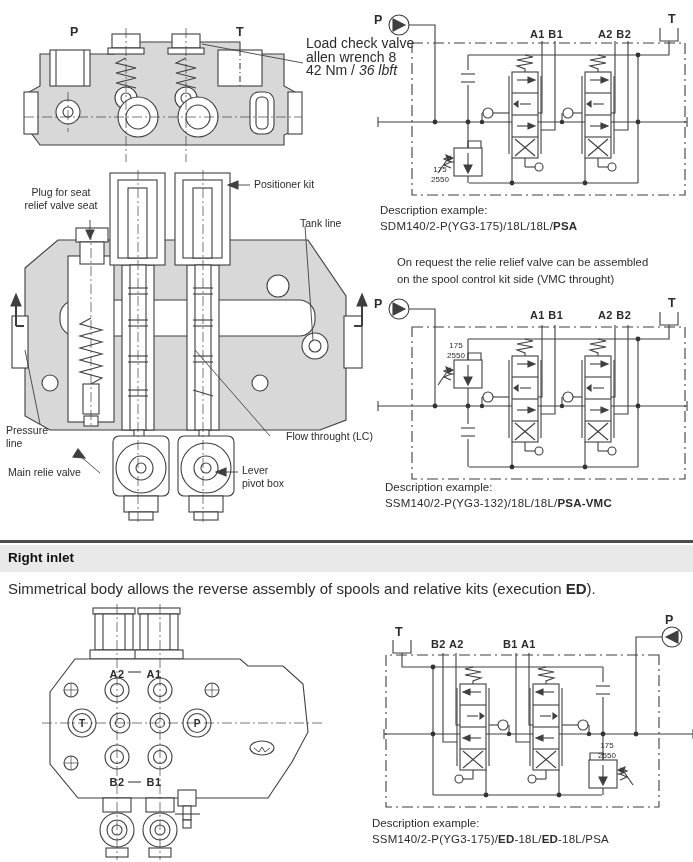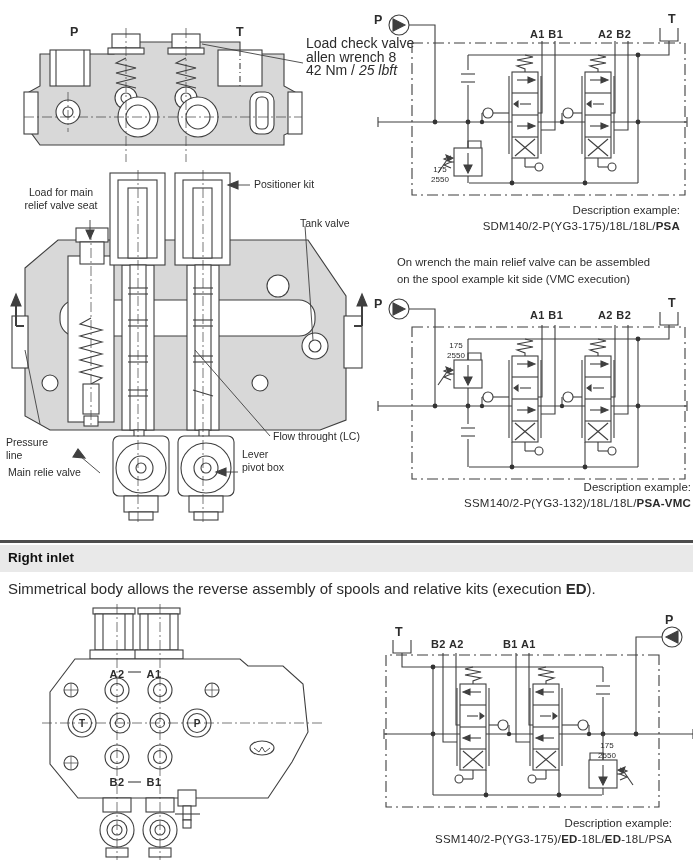--- a/index.html
+++ b/index.html
@@ -6,21 +6,21 @@
   .page{position:relative;width:693px;height:862px;background:#ffffff;overflow:hidden;
         font-family:"Liberation Sans",sans-serif;color:#222;}
   .abs{position:absolute;}
   svg{display:block;}
   svg text{font-family:"Liberation Sans",sans-serif;fill:#2c2c2c;}
   .lbl{font-weight:bold;font-size:11px;letter-spacing:.4px;}
   .ptlbl{font-weight:bold;font-size:12.5px;}
   .small{font-size:8px;}
   .callout{position:absolute;font-size:10.5px;line-height:13px;color:#2c2c2c;}
   .annotation{position:absolute;font-size:14px;line-height:13.5px;color:#2c2c2c;}
-  .caption{position:absolute;text-align:right;color:#2c2c2c;}
+  .caption{position:absolute;text-align:left;color:#2c2c2c;}
   .caption .cap-label{font-size:11.5px;line-height:16px;}
   .caption .cap-code{font-size:11.5px;line-height:17px;letter-spacing:.2px;}
   .caption .cap-code b{letter-spacing:.2px;margin-top:24px;}
   .note{position:absolute;font-size:11.3px;line-height:16.5px;color:#2c2c2c;}
   .rule{position:absolute;left:0;width:693px;height:3px;background:#4d4d4d;}
   .band{position:absolute;left:0;width:693px;height:27px;background:#e9e9e9;}
   .heading{position:absolute;font-size:13.5px;font-weight:bold;color:#111;text-align:right;}
   .para{position:absolute;font-size:15px;color:#2c2c2c;}
 </style>
 </head>
@@ -76,21 +76,21 @@
 
       <line x1="180" y1="32" x2="281" y2="51" stroke-width=".9"></line>
     </g>
     <text class="ptlbl" x="48" y="24">P</text>
     <text class="ptlbl" x="214" y="24">T</text>
   </svg>
 
   <div class="annotation" style="left:306px;top:37px;width:130px">
     <div>Load check valve</div>
     <div>allen wrench 8</div>
-    <div><span>42 Nm / </span><i>25 lbft</i></div>
+    <div><span>42 Nm / </span><i>36 lbft</i></div>
   </div>
 
   <svg class="abs" style="left:372px;top:8px" width="321" height="192" viewBox="0 0 321 192">
     <defs>
       <g id="spoolSym" stroke="#3f3f3f" stroke-width="1.1" fill="none">
         <path d="M13,0 L13,-3 L5,-6 L21,-9 L5,-12 L21,-15 L13,-17"></path>
         <line x1="-3" y1="4" x2="-3" y2="82"></line>
           <line x1="29" y1="4" x2="29" y2="82"></line>
         <rect x="0" y="0" width="26" height="86" fill="#fff"></rect>
         <line x1="0" y1="21" x2="26" y2="21"></line>
@@ -186,22 +186,22 @@
     <text class="small" x="68" y="164" text-anchor="middle">175</text>
     <text class="small" x="68" y="174" text-anchor="middle">2550</text>
   </svg>
 
   <div class="caption" style="left:380px;top:202px;width:300px">
     <div class="cap-label">Description example:</div>
     <div class="cap-code"><span>SDM140/2-P(YG3-175)/18L/18L/</span><b>PSA</b></div>
   </div>
 
   <div class="note" style="left:397px;top:254px;width:296px">
-    <div>On wrench the main relief valve can be assembled</div>
-    <div>on the spool example kit side (VMC execution)</div>
+    <div>On request the relie relief valve can be assembled</div>
+    <div>on the spool control kit side (VMC throught)</div>
   </div>
 
   <svg class="abs" style="left:372px;top:292px" width="321" height="192" viewBox="0 0 321 192">
     <use href="#geoCore"></use>
     <g stroke="#3f3f3f" stroke-width="1.1" fill="none">
       <line x1="96" y1="114" x2="96" y2="175"></line>
     </g>
     <rect x="92" y="132" width="8" height="15" fill="#fff"></rect>
     <g stroke="#3f3f3f" stroke-width="1.1">
       <line x1="89" y1="136" x2="103" y2="136"></line>
@@ -325,40 +325,40 @@
         <line x1="228" y1="304" x2="214" y2="304"></line>
       </g>
       <polygon points="76,62 84,62 80,71" fill="#3f3f3f"></polygon>
       <polygon points="228,13 228,21 218,17" fill="#3f3f3f"></polygon>
       <polygon points="75,290 68,281 63,289" fill="#3f3f3f"></polygon>
       <polygon points="216,300 216,308 206,304" fill="#3f3f3f"></polygon>
     </g>
   </svg>
 
   <div class="callout" style="left:2px;top:186px;width:118px;text-align:center">
-    <div>Load for main</div>
+    <div>Plug for seat</div>
     <div>relief valve seat</div>
   </div>
   <div class="callout" style="left:254px;top:178px">
     <div>Positioner kit</div>
   </div>
   <div class="callout" style="left:300px;top:217px">
-    <div>Tank valve</div>
-  </div>
-  <div class="callout" style="left:273px;top:430px">
+    <div>Tank line</div>
+  </div>
+  <div class="callout" style="left:286px;top:430px">
     <div>Flow throught (LC)</div>
   </div>
-  <div class="callout" style="left:6px;top:436px">
+  <div class="callout" style="left:6px;top:424px">
     <div>Pressure</div>
     <div>line</div>
   </div>
   <div class="callout" style="left:8px;top:466px">
     <div>Main relie valve</div>
   </div>
-  <div class="callout" style="left:242px;top:448px">
+  <div class="callout" style="left:242px;top:464px">
     <div>Lever</div>
     <div>pivot box</div>
   </div>
 
   <div class="rule" style="top:540px"></div>
   <div class="band" style="top:545px"></div>
   <div class="heading" style="left:8px;top:550px">Right inlet</div>
   <div class="para" style="left:8px;top:580px;width:660px">
     <span>Simmetrical body allows the reverse assembly of spools and relative kits (execution </span><b>ED</b><span>).</span>
   </div>

